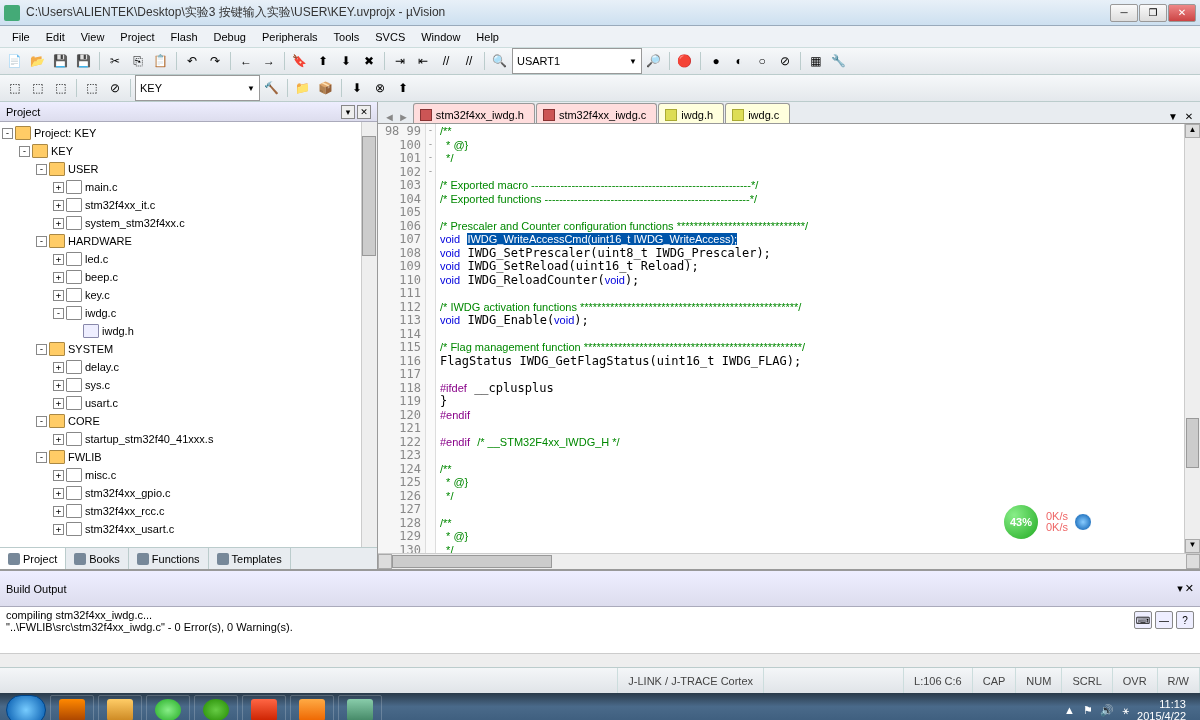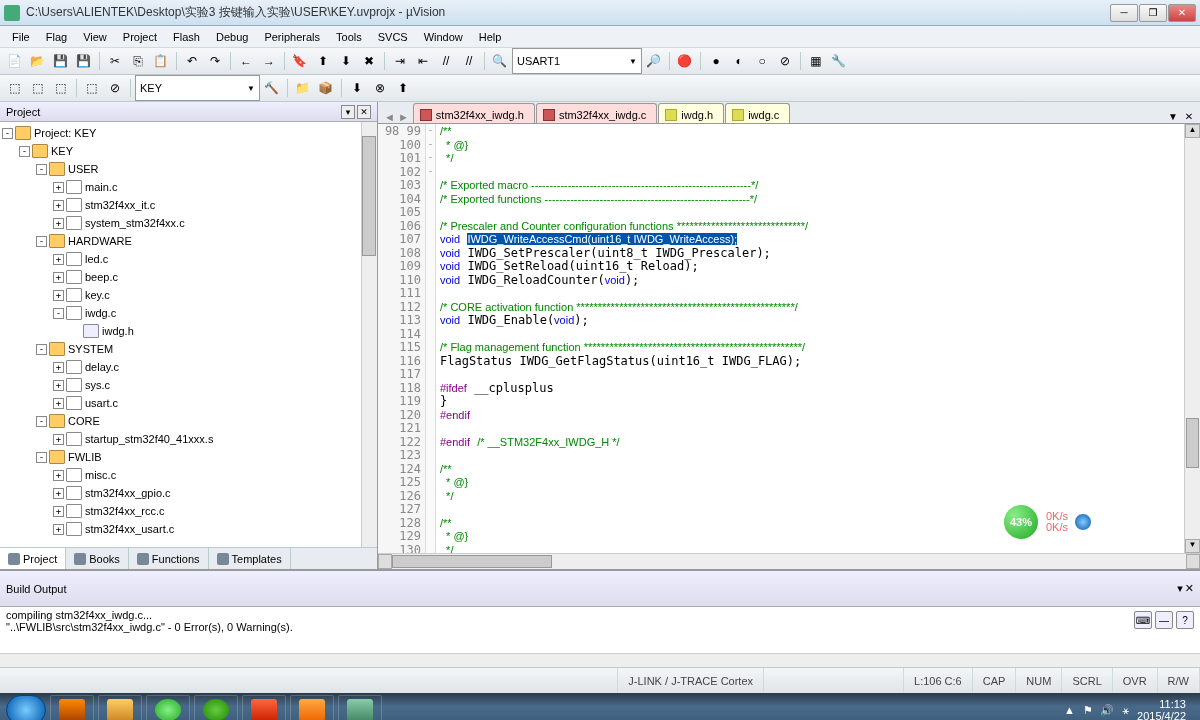--- a/index.html
+++ b/index.html
@@ -96,21 +96,21 @@
   <div class="title">C:\Users\ALIENTEK\Desktop\实验3 按键输入实验\USER\KEY.uvprojx - µVision</div>
   <div class="winbtns">
     <div class="winbtn">─</div>
     <div class="winbtn">❐</div>
     <div class="winbtn close">✕</div>
   </div>
 </div>
 
 <div class="menubar" id="menubar">
     <span class="menuitem">File</span>
-    <span class="menuitem">Flag</span>
+    <span class="menuitem">Edit</span>
     <span class="menuitem">View</span>
     <span class="menuitem">Project</span>
     <span class="menuitem">Flash</span>
     <span class="menuitem">Debug</span>
     <span class="menuitem">Peripherals</span>
     <span class="menuitem">Tools</span>
     <span class="menuitem">SVCS</span>
     <span class="menuitem">Window</span>
     <span class="menuitem">Help</span>
   </div>
@@ -456,21 +456,21 @@
 
 <span class="c-cmt">/* Exported macro ------------------------------------------------------------*/</span>
 <span class="c-cmt">/* Exported functions --------------------------------------------------------*/</span>
 
 <span class="c-cmt">/* Prescaler and Counter configuration functions ******************************/</span>
 <span class="c-kw">void</span> <span class="c-sel">IWDG_WriteAccessCmd(uint16_t IWDG_WriteAccess);</span>
 <span class="c-kw">void</span> IWDG_SetPrescaler(uint8_t IWDG_Prescaler);
 <span class="c-kw">void</span> IWDG_SetReload(uint16_t Reload);
 <span class="c-kw">void</span> IWDG_ReloadCounter(<span class="c-kw">void</span>);
 
-<span class="c-cmt">/* CORE activation function ***************************************************/</span>
+<span class="c-cmt">/* IWDG activation functions ***************************************************/</span>
 <span class="c-kw">void</span> IWDG_Enable(<span class="c-kw">void</span>);
 
 <span class="c-cmt">/* Flag management function ***************************************************/</span>
 FlagStatus IWDG_GetFlagStatus(uint16_t IWDG_FLAG);
 
 <span class="c-pp">#ifdef</span> __cplusplus
 }
 <span class="c-pp">#endif</span>
 
 <span class="c-pp">#endif</span> <span class="c-cmt">/* __STM32F4xx_IWDG_H */</span>

